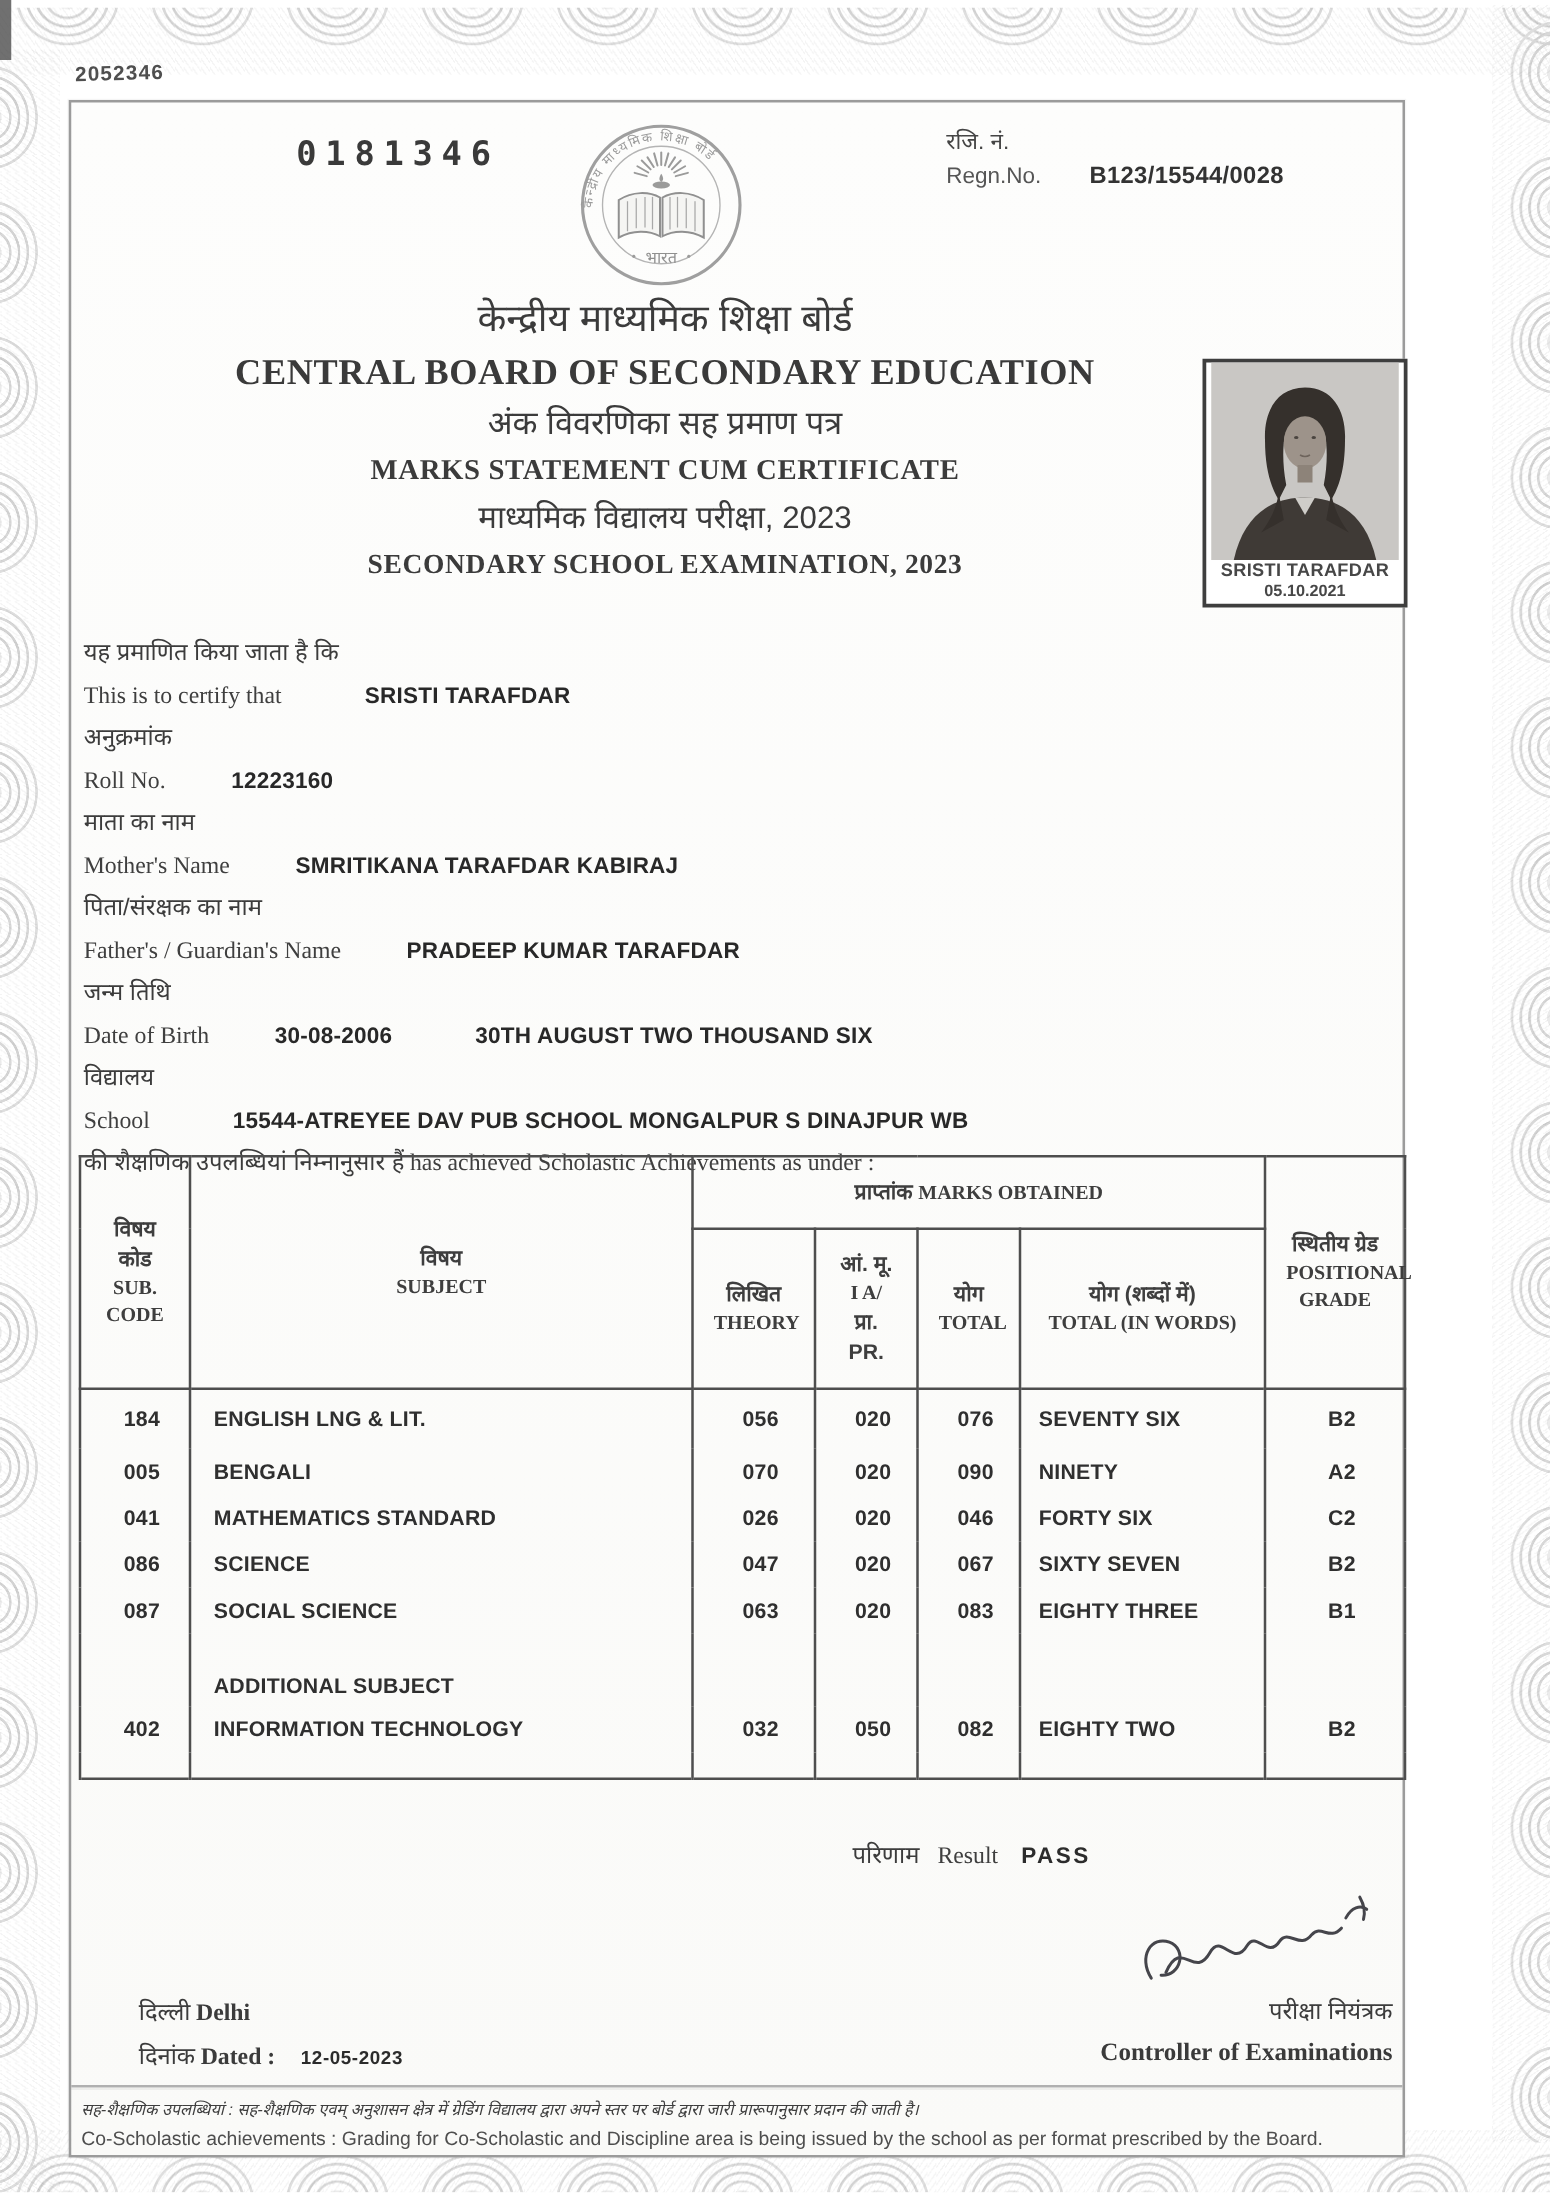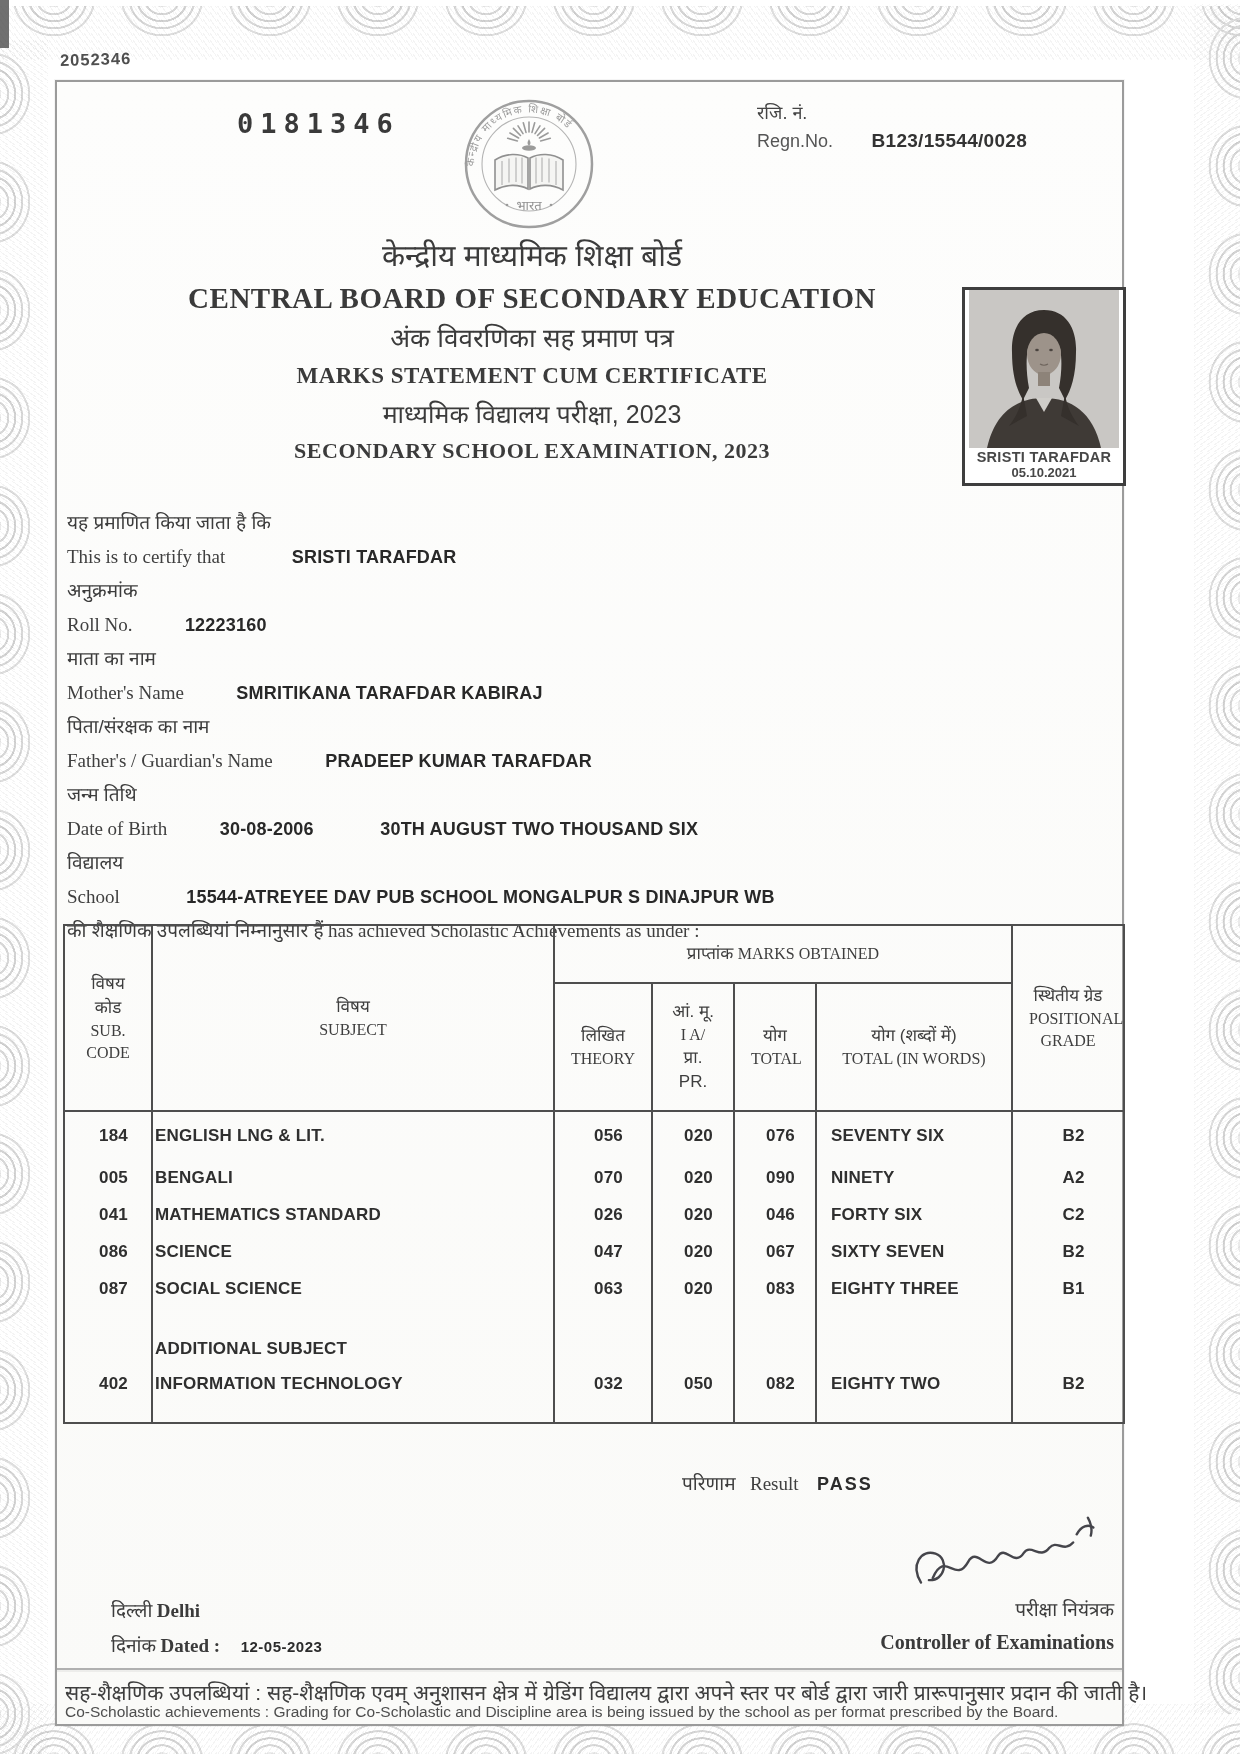--- a/index.html
+++ b/index.html
@@ -111,58 +111,58 @@
   table.marks{
     position:absolute;left:6px;top:842px;width:1060px;height:500px;
     border-collapse:collapse;table-layout:fixed;color:#2f2f2f;
   }
   table.marks col.c1{width:88px;} table.marks col.c2{width:402px;}
   table.marks col.c3{width:98px;} table.marks col.c4{width:82px;}
   table.marks col.c5{width:82px;} table.marks col.c6{width:196px;}
   table.marks col.c7{width:112px;}
   table.marks{border:2.5px solid #4e4e4e;}
   table.marks thead th{
-    border:2px solid #4e4e4e;font-weight:400;padding:16px;
+    border:2px solid #4e4e4e;font-weight:700;padding:16px;
     color:#3e3e3e;vertical-align:middle;
   }
   table.marks thead .h-hi{font-size:17px;line-height:24px;}
   table.marks thead .h-en{font-family:"Liberation Serif",serif;font-size:16px;line-height:22px;}
   tr.h-row1{height:46px;} tr.h-row2{height:94px;}
   table.marks tbody td{
     border-left:2px solid #4e4e4e;border-right:2px solid #4e4e4e;
     border-top:0;border-bottom:0;
     font-weight:700;font-size:17px;letter-spacing:.2px;vertical-align:middle;
   }
   tbody tr.data-row{height:37px;}
   tbody tr.data-row:first-child{height:48px;}
   tbody tr.section-row{height:58px;}
   tbody tr.section-row td{vertical-align:bottom;padding-bottom:6px;}
   td.c-code,td.c-theory,td.c-ia,td.c-total,td.c-grade{text-align:center;padding-left:12px;}
-  td.c-subject{text-align:left;padding-left:2px;}
+  td.c-subject{text-align:left;padding-left:18px;}
   td.c-words{text-align:left;padding-left:14px;}
 
   
   .result{position:absolute;left:625px;top:1388px;white-space:nowrap;}
   .result .r-hi{font-size:19px;color:#3c3c3c;margin-right:10px;}
   .result .r-en{font-family:"Liberation Serif",serif;font-size:19px;color:#3f3f3f;margin-right:14px;}
   .result .r-val{font-weight:700;font-size:18px;letter-spacing:2px;color:#2c2c2c;}
 
   .sig{position:absolute;left:845px;top:1434px;width:210px;height:90px;transform:rotate(-3deg);}
 
   .place-date{position:absolute;left:10px;top:1512px;line-height:34px;white-space:nowrap;}
   .pd-hi{font-size:19px;color:#3c3c3c;margin-left:44px;}
   .pd-en{font-family:"Liberation Serif",serif;font-weight:600;font-size:19px;color:#3b3b3b;}
   .pd-date{font-weight:700;font-size:15px;color:#2b2b2b;margin-left:16px;letter-spacing:.5px;}
 
   .controller{position:absolute;right:8px;top:1512px;text-align:right;line-height:32px;}
   .ct-hi{font-size:19px;color:#3c3c3c;}
   .ct-en{font-family:"Liberation Serif",serif;font-weight:700;font-size:20px;color:#3a3a3a;}
 
   .footrule{position:absolute;left:0;right:0;top:1586px;border-top:2px solid #b0b0b0;box-shadow:0 2px 0 rgba(0,0,0,0.05);}
-  .foot-hi{position:absolute;left:8px;top:1596px;font-size:21px;color:#3e3e3e;white-space:nowrap;}
+  .foot-hi{position:absolute;left:8px;top:1596px;font-size:13px;color:#3e3e3e;white-space:nowrap;font-style:italic;}
   .foot-en{position:absolute;left:8px;top:1621px;font-size:15.5px;color:#4e4e4e;white-space:nowrap;}
 </style>
 </head>
 <body>
 
 <div class="scan">
   <div class="lace lace-top"></div>
   <div class="lace lace-bottom"></div>
   <div class="lace lace-left"></div>
   <div class="lace lace-right"></div>

